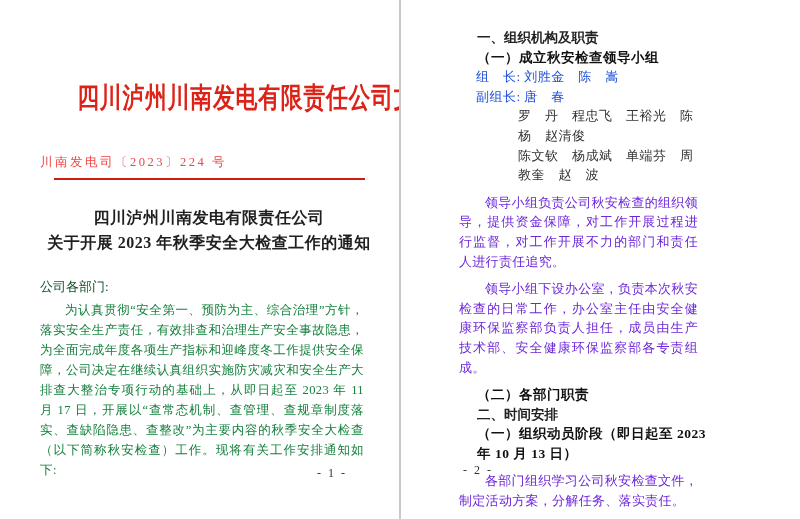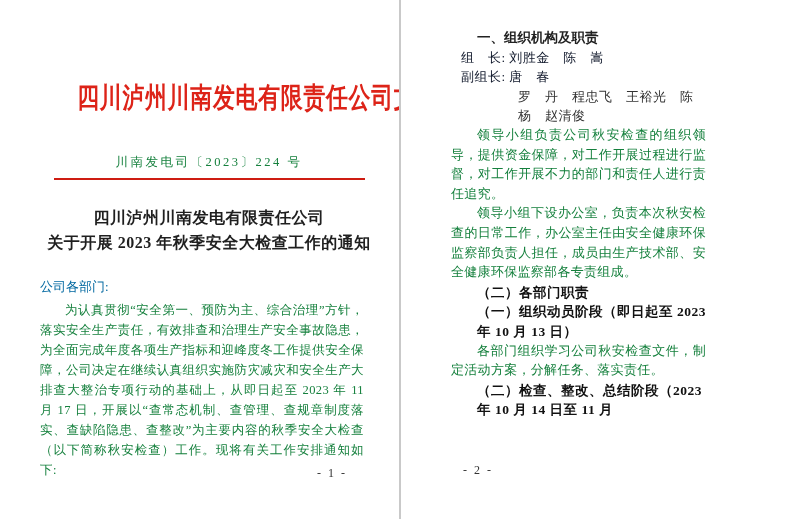--- a/index.html
+++ b/index.html
@@ -55,44 +55,44 @@
     text-align: center;
     white-space: nowrap;
     transform: scaleX(0.78);
     transform-origin: 50% 50%;
     letter-spacing: 1px;
   }
   .doc-number {
     margin-top: 38px;
     font-size: 12.5px;
     line-height: 17px;
-    text-align: center;
+    text-align: left;
     letter-spacing: 2.5px;
-    color: #15803d;
+    color: #ef4444;
   }
   .red-line {
     margin: 7px auto 0;
     width: 311px;
     height: 2px;
     background: #ce1c12;
   }
   .doc-title {
     margin-top: 25px;
     text-align: center;
     font-weight: bold;
     font-size: 16px;
     line-height: 25px;
     color: #1f1f1f;
     letter-spacing: 0.5px;
   }
   .salutation {
     margin-top: 22px;
     font-size: 13px;
     line-height: 19px;
-    color: #0369a1;
+    color: #14532d;
   }
   .body-par {
     margin: 4px 14px 0 0;
     font-size: 12.5px;
     line-height: 20px;
     text-align: justify;
     text-indent: 2em;
     color: #15803d;
     letter-spacing: 0.4px;
   }
@@ -114,36 +114,35 @@
     color: #222222;
   }
   .sub-heading {
     margin: 0 0 0 26px;
     font-weight: bold;
     font-size: 13.5px;
     color: #111111;
     letter-spacing: 0.5px;
   }
   .role-line {
-    margin: 0 0 0 10px;
+    margin: 0 0 0 25px;
     letter-spacing: 0.5px;
-    color: #0f172a;
+    color: #1d4ed8;
   }
   .member-line {
     margin: 0 0 0 67px;
     letter-spacing: 0.5px;
     color: #333333;
   }
   .par {
-    margin: 0;
+    margin: 8px;
     text-indent: 2em;
     text-align: justify;
-    color: #15803d;
+    color: #6d28d9;
     letter-spacing: 0.3px;
-    font-family: Liberation Mono, monospace;
   }
 </style>
 </head>
 <body>
 
 <div class="canvas">
 
   <div class="page page-left">
     <div class="letterhead">四川泸州川南发电有限责任公司文件</div>
 
@@ -161,33 +160,36 @@
     <p class="body-par">为认真贯彻“安全第一、预防为主、综合治理”方针，落实安全生产责任，有效排查和治理生产安全事故隐患，为全面完成年度各项生产指标和迎峰度冬工作提供安全保障，公司决定在继续认真组织实施防灾减灾和安全生产大排查大整治专项行动的基础上，从即日起至 2023 年 11 月 17 日，开展以“查常态机制、查管理、查规章制度落实、查缺陷隐患、查整改”为主要内容的秋季安全大检查（以下简称秋安检查）工作。现将有关工作安排通知如下:</p>
 
     <div class="page-num page-num-1">- 1 -</div>
   </div>
 
   <div class="page-divider"></div>
 
   <div class="page page-right">
     <div class="sec-heading">一、组织机构及职责</div>
 
+    <div class="sub-heading">（一）成立秋安检查领导小组</div>
 
     <div class="role-line">组　长: 刘胜金　陈　嵩</div>
     <div class="role-line">副组长: 唐　春</div>
 
     <div class="member-line">罗　丹　程忠飞　王裕光　陈　杨　赵清俊</div>
+    <div class="member-line">陈文钦　杨成斌　单端芬　周教奎　赵　波</div>
 
     <p class="par">领导小组负责公司秋安检查的组织领导，提供资金保障，对工作开展过程进行监督，对工作开展不力的部门和责任人进行责任追究。</p>
 
     <p class="par">领导小组下设办公室，负责本次秋安检查的日常工作，办公室主任由安全健康环保监察部负责人担任，成员由生产技术部、安全健康环保监察部各专责组成。</p>
 
     <div class="sub-heading">（二）各部门职责</div>
 
 
+    <div class="sec-heading">二、时间安排</div>
 
     <div class="sub-heading">（一）组织动员阶段（即日起至 2023 年 10 月 13 日）</div>
 
     <p class="par">各部门组织学习公司秋安检查文件，制定活动方案，分解任务、落实责任。</p>
 
     <div class="sub-heading">（二）检查、整改、总结阶段（2023 年 10 月 14 日至 11 月</div>
 
     <div class="page-num page-num-2">- 2 -</div>
   </div>
 

